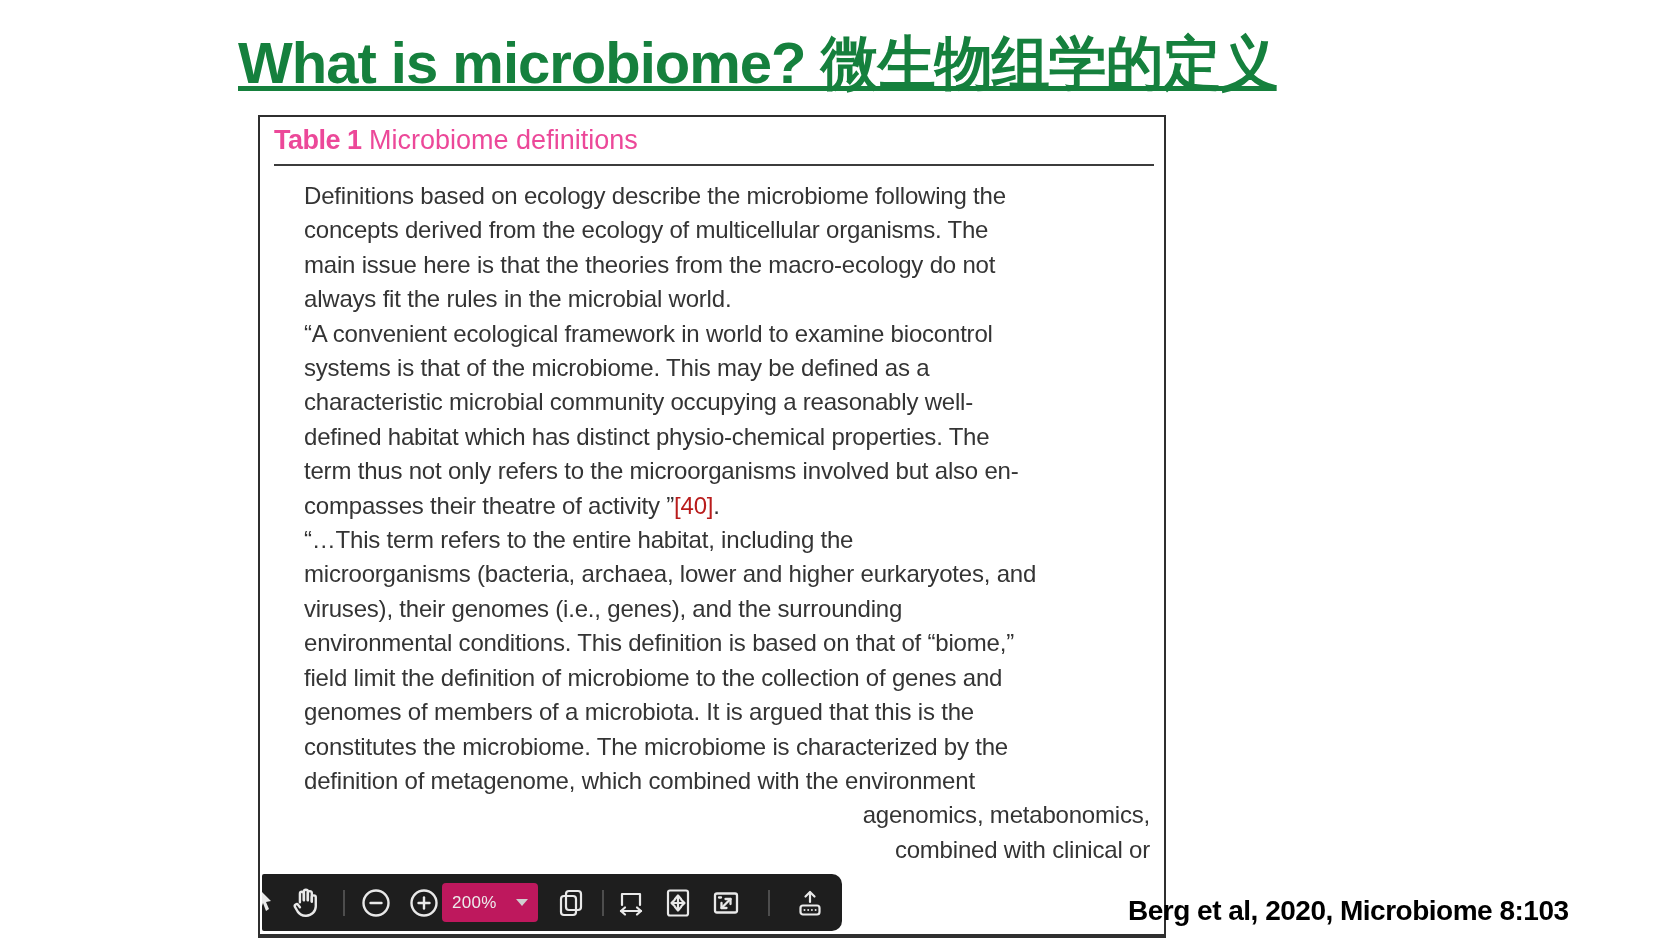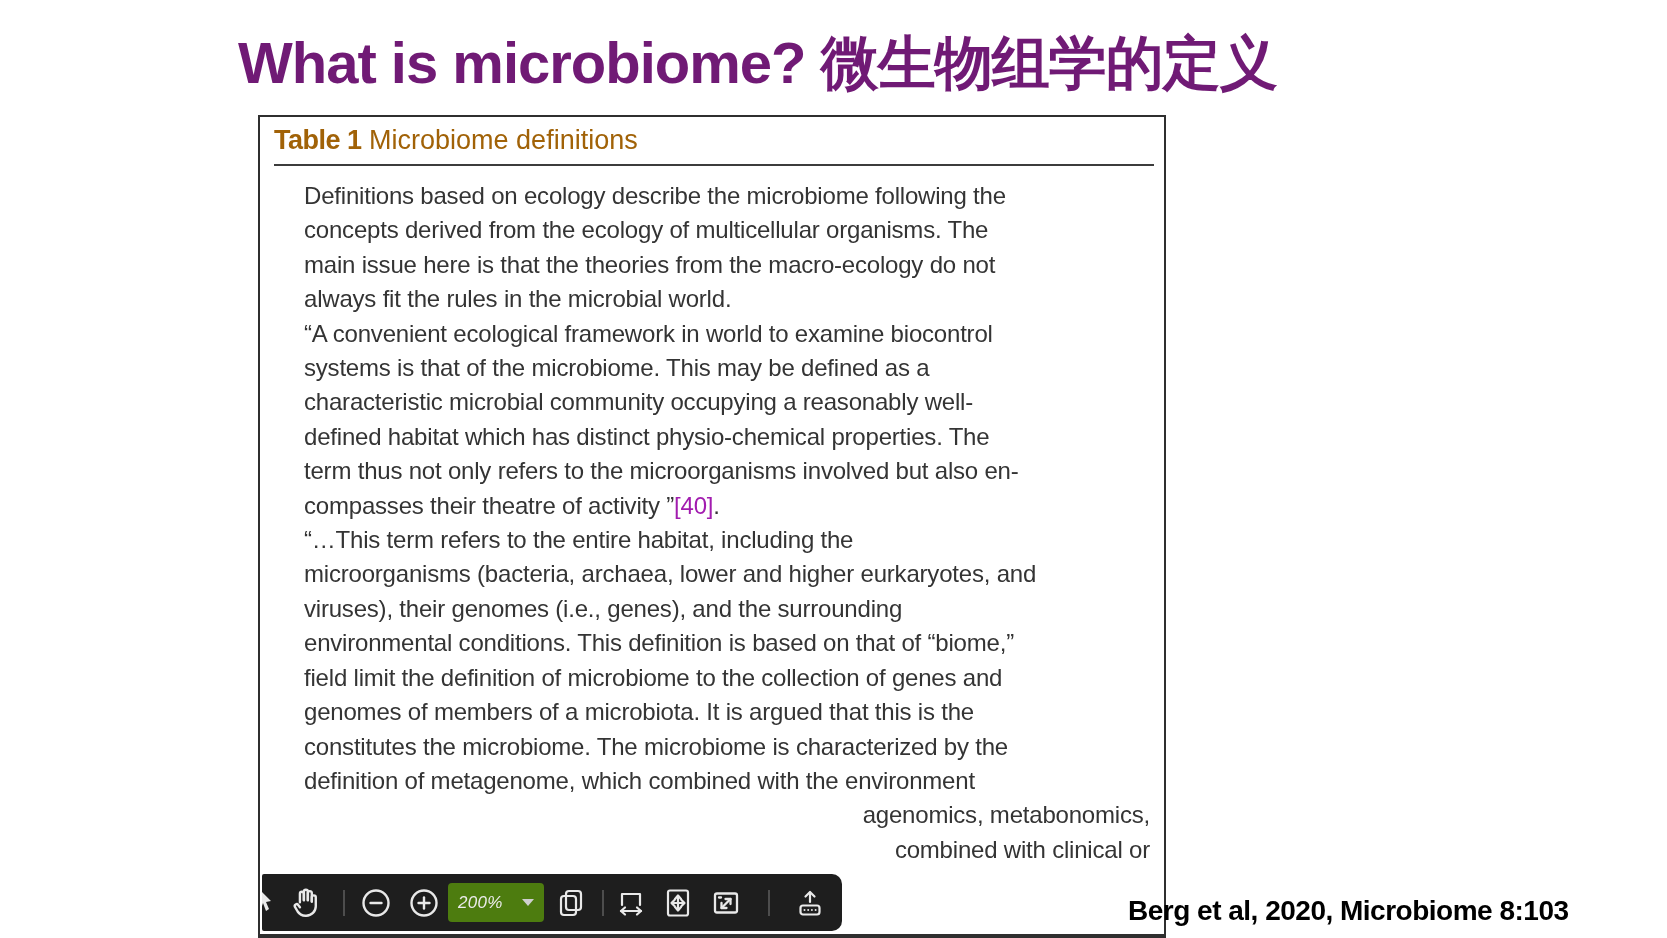--- a/index.html
+++ b/index.html
@@ -1,52 +1,52 @@
 <!DOCTYPE html>
 <html><head>
 <meta charset="utf-8">
 <style>
   html,body{margin:0;padding:0;}
   body{
     width:1667px;height:938px;position:relative;background:#ffffff;overflow:hidden;
     font-family:"Liberation Sans","DejaVu Sans",sans-serif;
   }
   .slide-title{
-    position:absolute;left:238px;top:30px;font-size:58px;font-weight:bold;color:#701a75;
-    letter-spacing:-1px;white-space:nowrap;line-height:1.15;
+    position:absolute;left:238px;top:30px;font-size:58px;font-weight:bold;color:#15803d;
+    letter-spacing:-1px;white-space:nowrap;line-height:1.15;text-decoration:underline;
   }
   .table-box{
     position:absolute;left:258px;top:115px;width:908px;height:823px;box-sizing:border-box;
     background:#fff;border:2px solid #2f2f2f;border-bottom-width:4px;
     padding:6px 10px 0 14px;overflow:hidden;
   }
-  .table-caption{font-size:27px;color:#a16207;line-height:34px;}
+  .table-caption{font-size:27px;color:#ec4899;line-height:34px;}
   .table-caption .tl{font-weight:800;letter-spacing:-0.5px;}
   .caption-rule{border:none;border-top:2px solid #3c3c3c;margin:7px 0 0 0;}
   .section-heading{font-size:25px;font-weight:bold;color:#101010;margin-top:8px;line-height:30px;letter-spacing:-0.3px;}
   .table-lines{margin-top:13px;}
   .tline{
     font-size:24px;line-height:34.4px;color:#343434;padding-left:30px;
     white-space:nowrap;letter-spacing:-0.2px;
   }
   .tline.tail{text-align:right;padding-right:4px;}
-  .ref-link{color:#a21caf;}
+  .ref-link{color:#b91c1c;}
   .citation{
     position:absolute;left:1128px;top:895px;font-size:28px;font-weight:bold;color:#000;
     letter-spacing:-0.5px;white-space:nowrap;
   }
   .toolbar{
     position:absolute;left:262px;top:874px;width:580px;height:57px;background:#1e1e1e;
     border-radius:2px 10px 10px 2px;
   }
   .toolbar .tb-item{position:absolute;top:50%;transform:translateY(-50%);display:block;}
   .tb-divider{position:absolute;top:16px;width:2px;height:26px;background:#4d4d4d;}
   .zoom-chip{
-    position:absolute;left:186px;top:9px;width:96px;height:39px;background:#4d7c0f;border-radius:4px;
-    display:flex;align-items:center;justify-content:space-between;padding:0 10px;box-sizing:border-box;font-style:italic;
+    position:absolute;left:180px;top:9px;width:96px;height:39px;background:#be185d;border-radius:4px;
+    display:flex;align-items:center;justify-content:space-between;padding:0 10px;box-sizing:border-box;
   }
   .zoom-level-text{color:#ececec;font-size:17px;letter-spacing:0.3px;}
   .caret-down{width:0;height:0;border-left:6px solid transparent;border-right:6px solid transparent;border-top:7px solid #cfcfcf;}
   .tb-btn{cursor:pointer;}
   svg{display:block;}
 </style>
 </head>
 <body>
 
 <div class="slide-title">What is microbiome? 微生物组学的定义</div>

